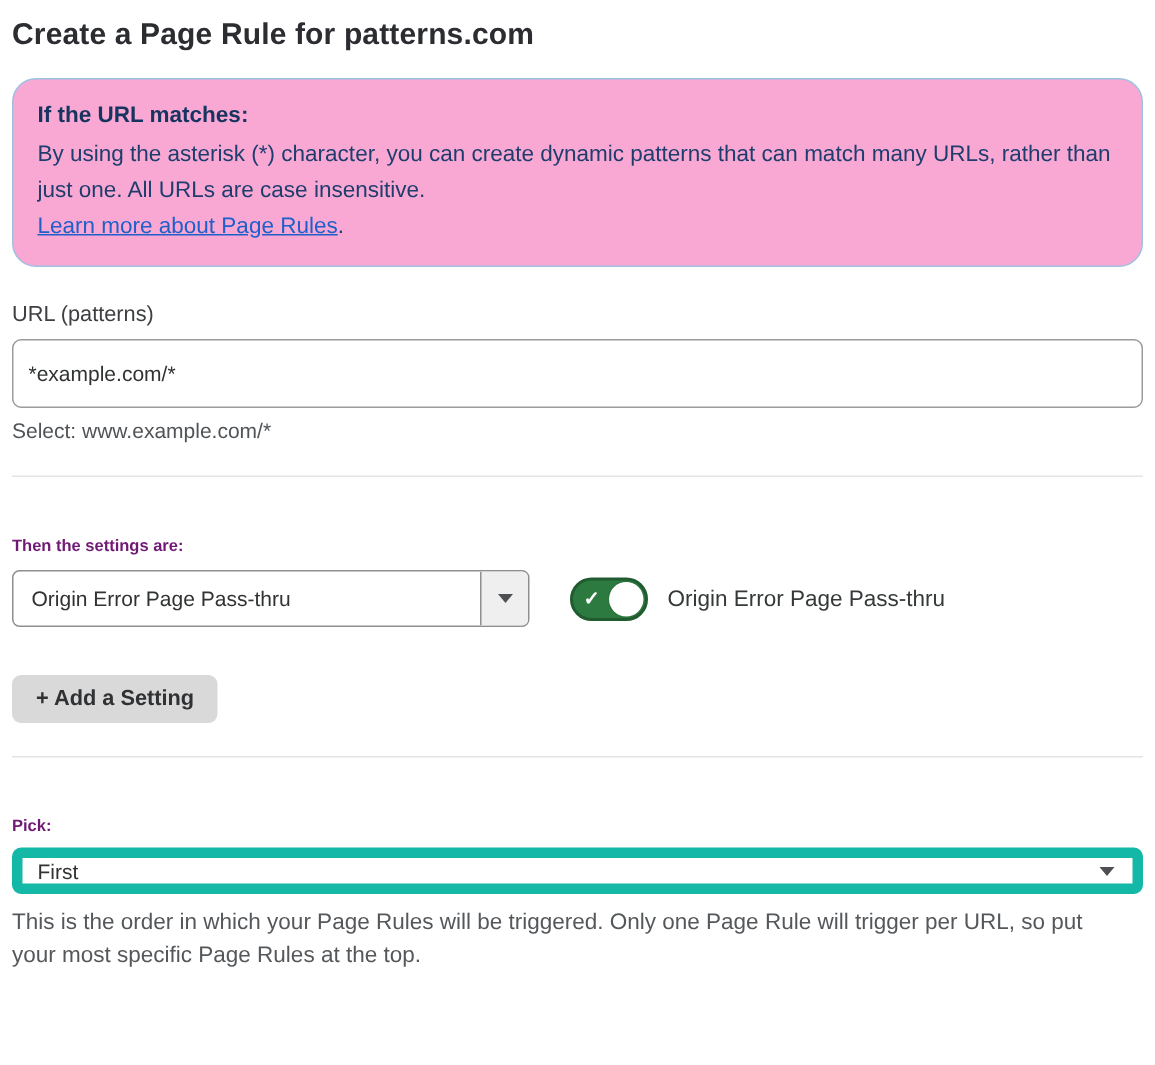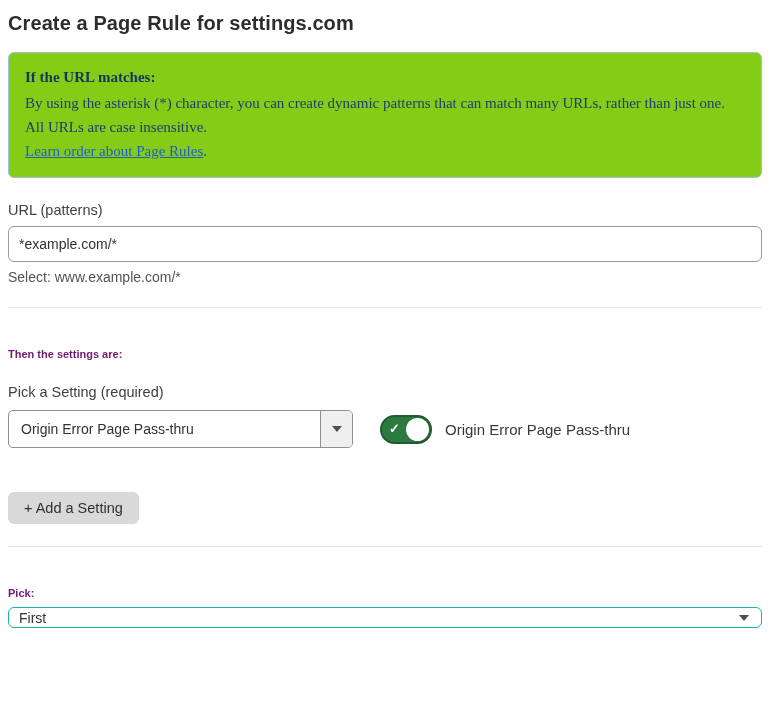--- a/index.html
+++ b/index.html
@@ -13,42 +13,41 @@
   .container { padding: 8px 8px 0 8px; }
 
   .page-title {
     font-size: 20px; font-weight: 700; color: #2b2d30;
     margin-top: 4px; letter-spacing: 0.1px;
   }
 
   
   .info-box {
     margin-top: 17px;
-    background: #84cc16;
+    background: #f9a8d4;
     border: 1px solid #9fc1e0;
-    border-radius: 6px;
+    border-radius: 16px;
     padding: 12px 16px 14px 16px;
     color: #1e3d6d;
     font-size: 15px;
     line-height: 1.6;
-    font-family: Liberation Serif, serif;
   }
   .info-box .info-heading { font-weight: 700; font-size: 15px; color: #16345f; }
   .info-box .info-body { margin-top: 2px; max-width: 720px; }
   .info-box a.info-link {
     color: #1f5fc9; text-decoration: underline; cursor: pointer;
   }
 
   .field-label {
     font-size: 14.5px; color: #3d3f42; margin-top: 24px; display: block;
   }
 
   .text-input {
     margin-top: 8px;
-    width: 754px; height: 36px;
+    width: 754px; height: 46px;
     border: 1px solid #9b9b9b;
     border-radius: 6px;
     padding: 0 10px;
     font-size: 14px;
     font-family: "Liberation Sans", sans-serif;
     color: #303234;
     background: #ffffff;
     outline: none;
   }
   .hint-text { font-size: 14px; color: #515457; margin-top: 7px; }
@@ -115,61 +114,60 @@
     display: inline-block;
     border: none;
     border-radius: 6px;
     font-family: "Liberation Sans", sans-serif;
     font-size: 14.5px;
     color: #2f3133;
     background: #d9d9d9;
     padding: 8px 16px;
     cursor: pointer;
   }
-  .add-setting-btn { margin-top: 44px; }
+  .add-setting-btn { margin-top: 32px; font-weight: bold; }
 
   
   .order-select {
     margin-top: 8px;
-    width: 754px; height: 21px;
-    border: 1px solid #14b8a6;
+    width: 754px; height: 31px;
+    border: 7px solid #14b8a6;
     border-radius: 6px;
     background: #ffffff;
     display: flex; align-items: center;
     padding: 0 12px 0 10px;
     cursor: pointer;
   }
   .order-select .select-value { flex: 1; font-size: 14px; color: #303234; }
   .help-text {
     margin-top: 8px; font-size: 15px; color: #55585b;
     line-height: 1.45; max-width: 745px;
   }
 </style>
 </head>
 <body>
 
 <div class="container">
 
-  <h1 class="page-title">Create a Page Rule for settings.com</h1>
+  <h1 class="page-title">Create a Page Rule for patterns.com</h1>
 
   <div class="info-box">
     <div class="info-heading">If the URL matches:</div>
     <div class="info-body">By using the asterisk (*) character, you can create dynamic patterns that can match many URLs, rather than just one. All URLs are case insensitive.</div>
-    <div><a class="info-link">Learn order about Page Rules</a><span>.</span></div>
+    <div><a class="info-link">Learn more about Page Rules</a><span>.</span></div>
   </div>
 
   <label class="field-label">URL (patterns)</label>
   <input class="text-input" type="text" value="*example.com/*" style="">
   <div class="hint-text">Select: www.example.com/*</div>
 
   <hr class="divider">
 
   <h2 class="section-heading">Then the settings are:</h2>
 
-  <label class="field-label">Pick a Setting (required)</label>
 
   <div class="setting-row">
     <div class="select-box">
       <div class="select-value">Origin Error Page Pass-thru</div>
       <div class="select-arrow-btn">
         <span class="caret-down"></span>
       </div>
     </div>
     <div class="toggle">
       <span class="check">✓</span>
@@ -183,18 +181,19 @@
   <hr class="divider">
 
   <h2 class="section-heading">Pick:</h2>
 
 
   <div class="order-select">
     <span class="select-value">First</span>
     <span class="caret-down"></span>
   </div>
 
+  <div class="help-text">This is the order in which your Page Rules will be triggered. Only one Page Rule will trigger per URL, so put your most specific Page Rules at the top.</div>
 
   
 
   
 
 </div>
 
 </body></html>

